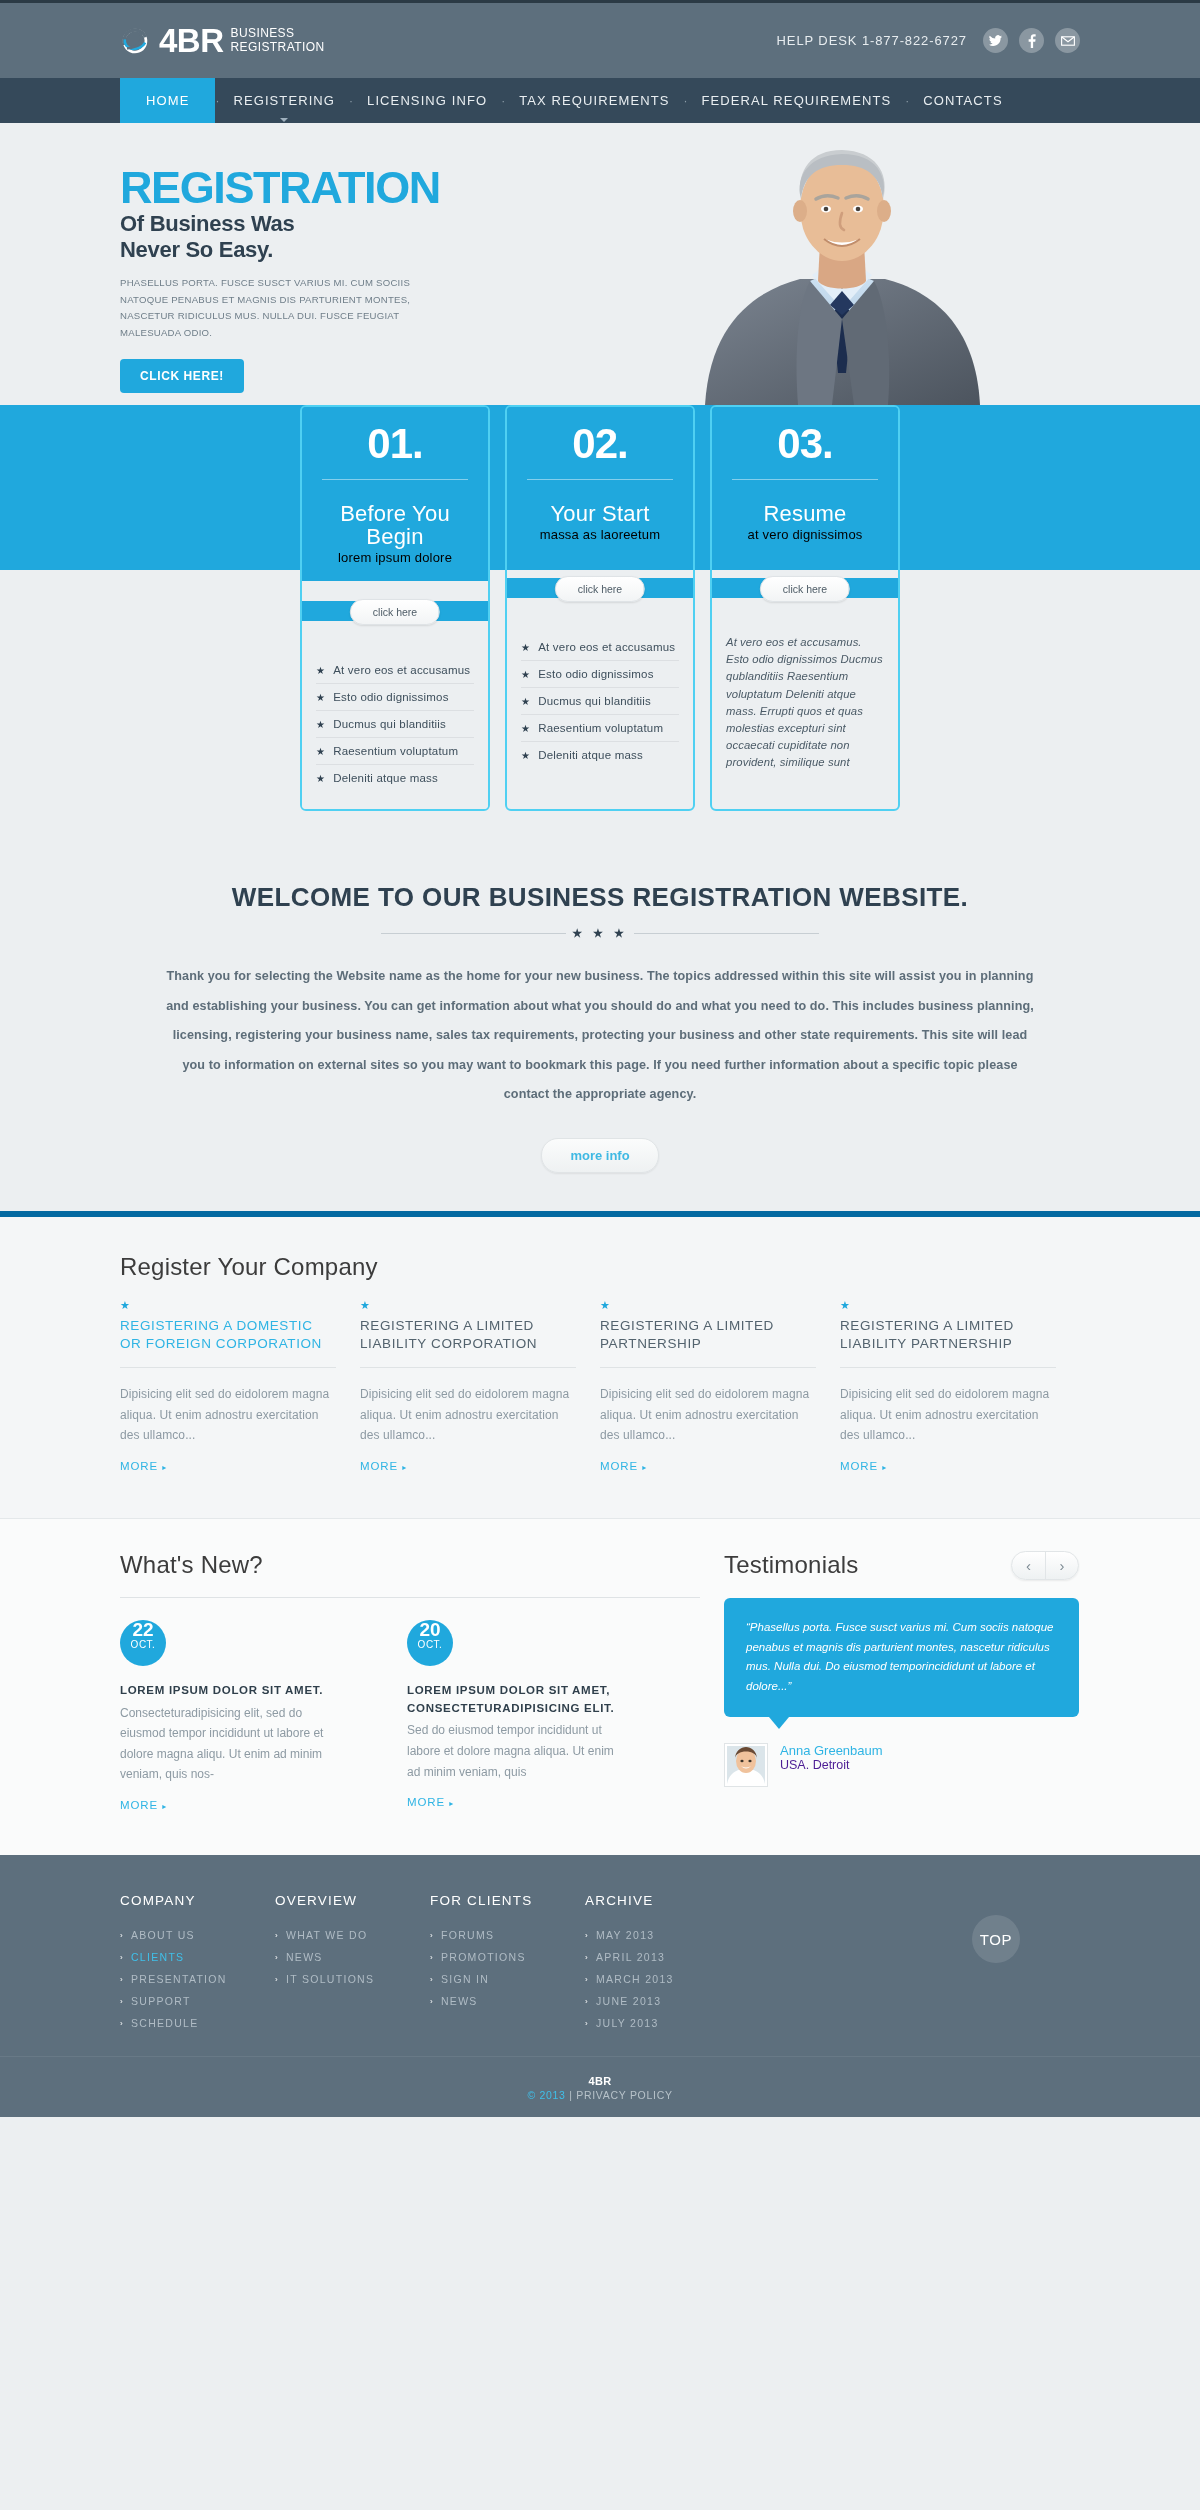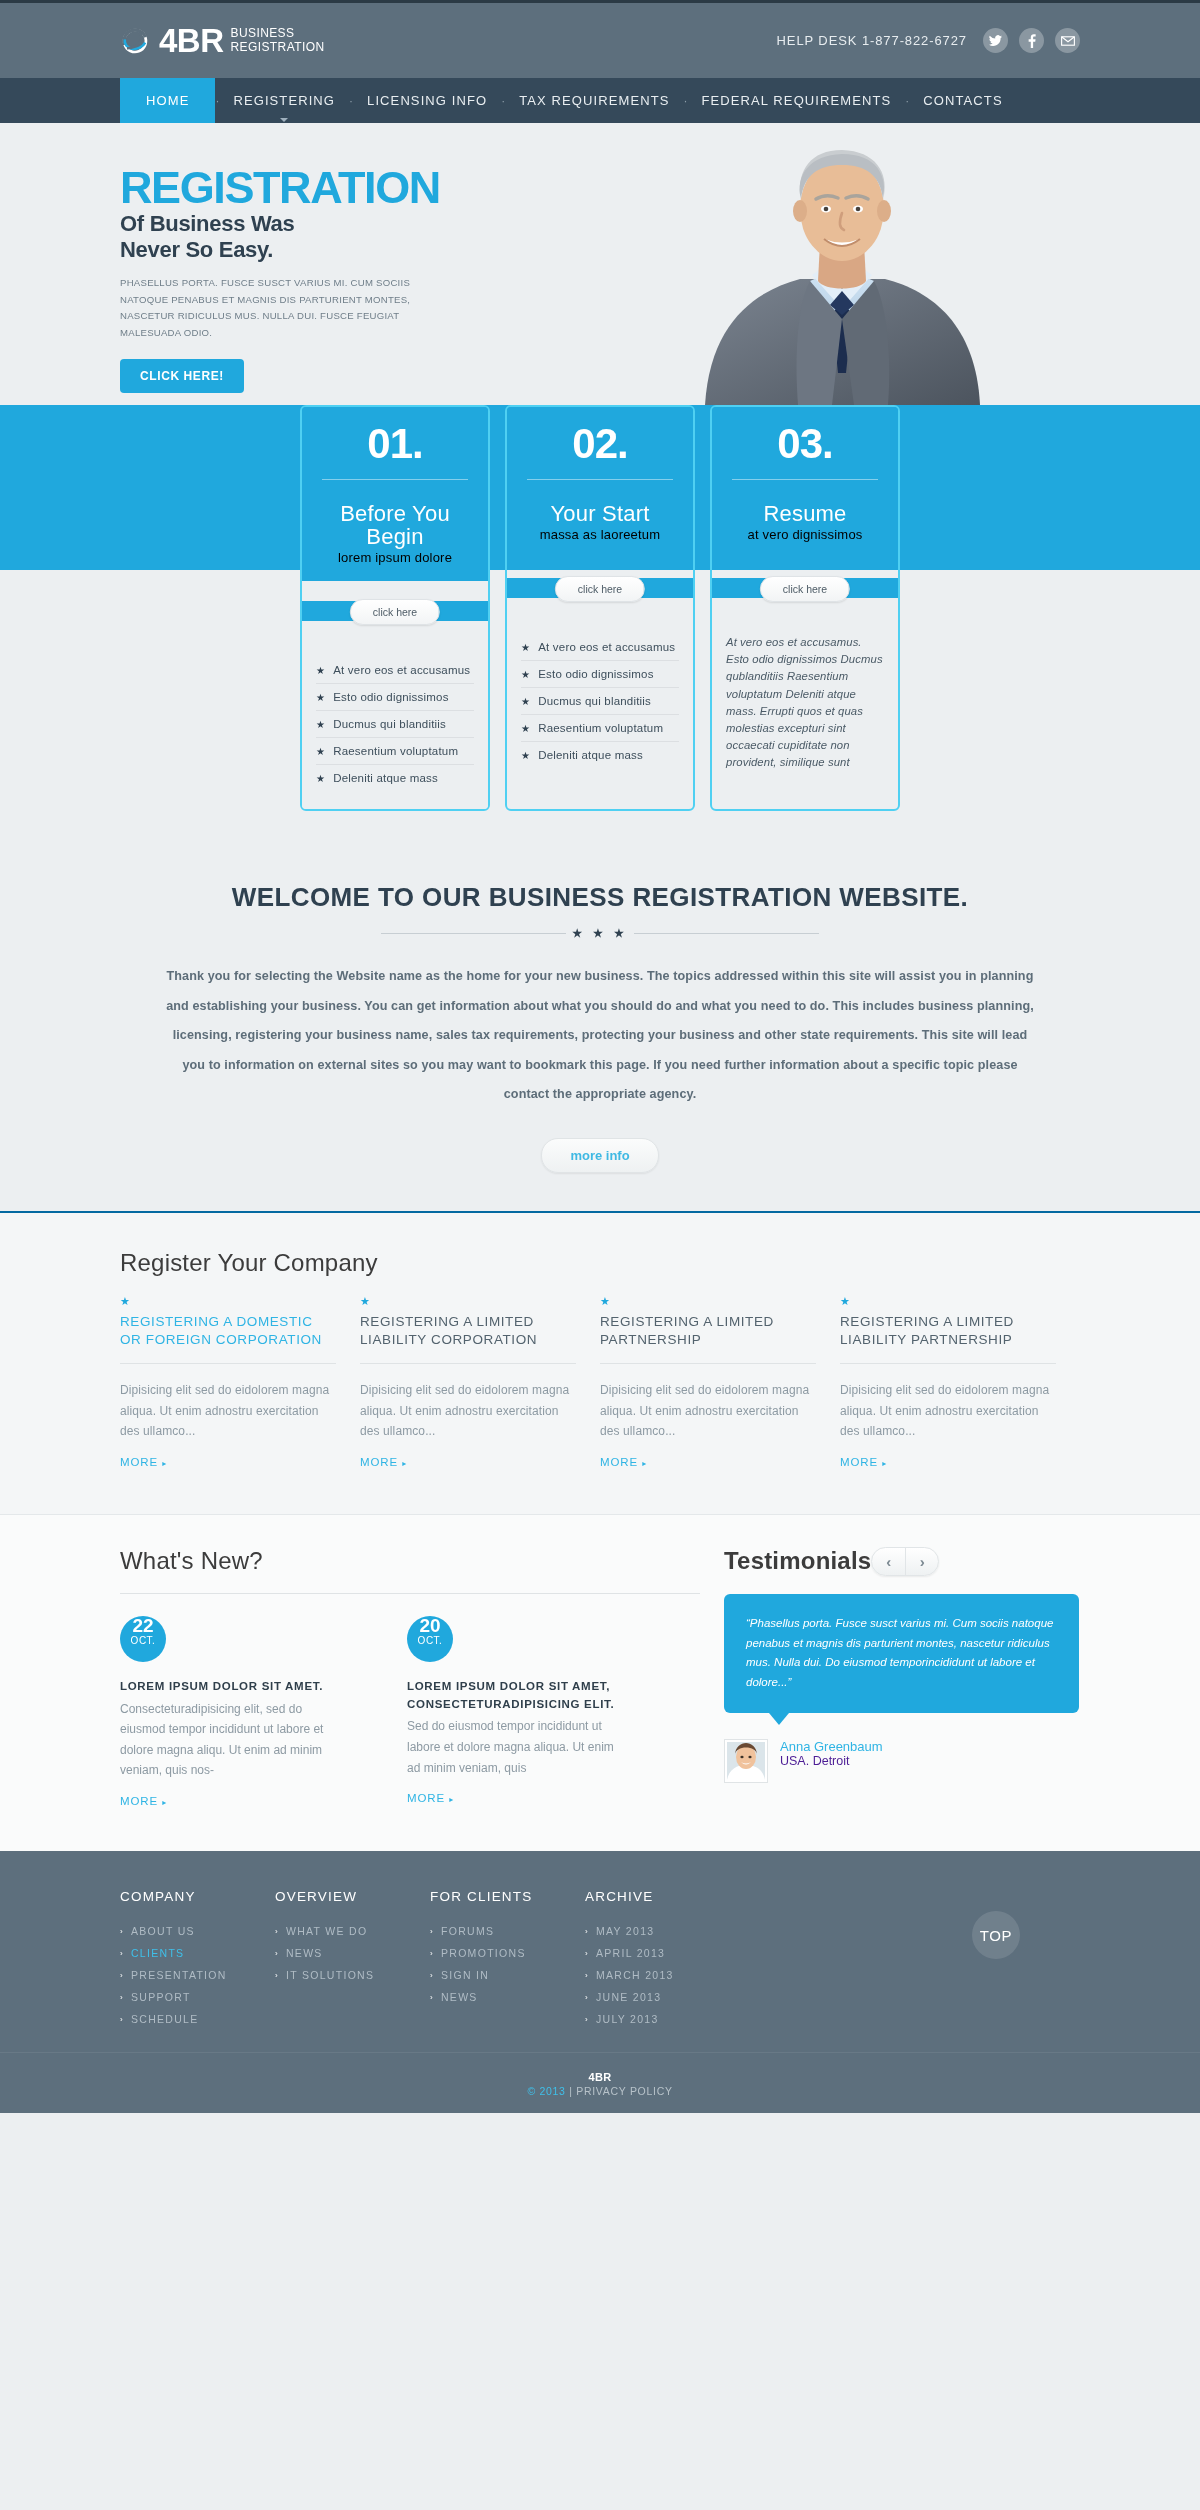--- a/index.html
+++ b/index.html
@@ -180,21 +180,21 @@
     display:inline-block; margin:28px 0 0;
     background:linear-gradient(#fbfcfc,#eef1f2);
     border:1px solid #e0e4e6; border-radius:17px;
     padding:9px 28px; cursor:pointer;
     font-family:"Liberation Sans Narrow","Liberation Sans", sans-serif;
     font-size:13px; color:#3fb9e3;
     box-shadow:0 1px 2px rgba(0,0,0,0.07);
   }
 
   
-  .register { background:#f4f6f7; border-top:2px solid #0369a1; margin-top:38px; padding:36px 0 44px; }
+  .register { background:#f4f6f7; border-top:6px solid #0369a1; margin-top:38px; padding:36px 0 44px; }
   .sec-h {
     font-family:"Liberation Sans Narrow","Liberation Sans", sans-serif;
     font-size:24px; color:#3c3c3c; letter-spacing:0.2px; margin-bottom:18px;
   }
   .reg-cols { display:flex; gap:24px; }
   .reg-col { width:216px; }
   .reg-star { color:#20a8dd; font-size:11px; display:block; margin-bottom:5px; }
   .reg-title {
     font-family:"Liberation Sans Narrow","Liberation Sans", sans-serif;
     font-size:13.5px; color:#53636e; letter-spacing:0.6px; line-height:1.33;
@@ -233,21 +233,21 @@
   .news-title {
     font-family:"Liberation Sans Narrow","Liberation Sans", sans-serif;
     font-weight:bold; font-size:11.5px; color:#2f3f4b;
     letter-spacing:0.7px; line-height:1.55; text-transform:uppercase;
     cursor:pointer;
   }
   .news-p {
     font-family:"Liberation Sans Narrow","Liberation Sans", sans-serif;
     font-size:12px; color:#8d9aa3; line-height:1.72; margin-top:3px;
   }
-  .tst-head { display:flex; align-items:flex-start; justify-content:flex-start;font-weight:bold; }
+  .tst-head { display:flex; align-items:flex-start; justify-content:space-between; }
   .arrows {
     display:flex; border:1px solid #e1e5e7; border-radius:16px; overflow:hidden;
     background:linear-gradient(#fff,#eef1f2);
     box-shadow:0 1px 2px rgba(0,0,0,0.07);
   }
   .arrow {
     width:33px; height:27px; display:flex; align-items:center; justify-content:center;
     color:#7d8a93; font-size:15px; cursor:pointer;
   }
   .arrow+.arrow { border-left:1px solid #e1e5e7; }

